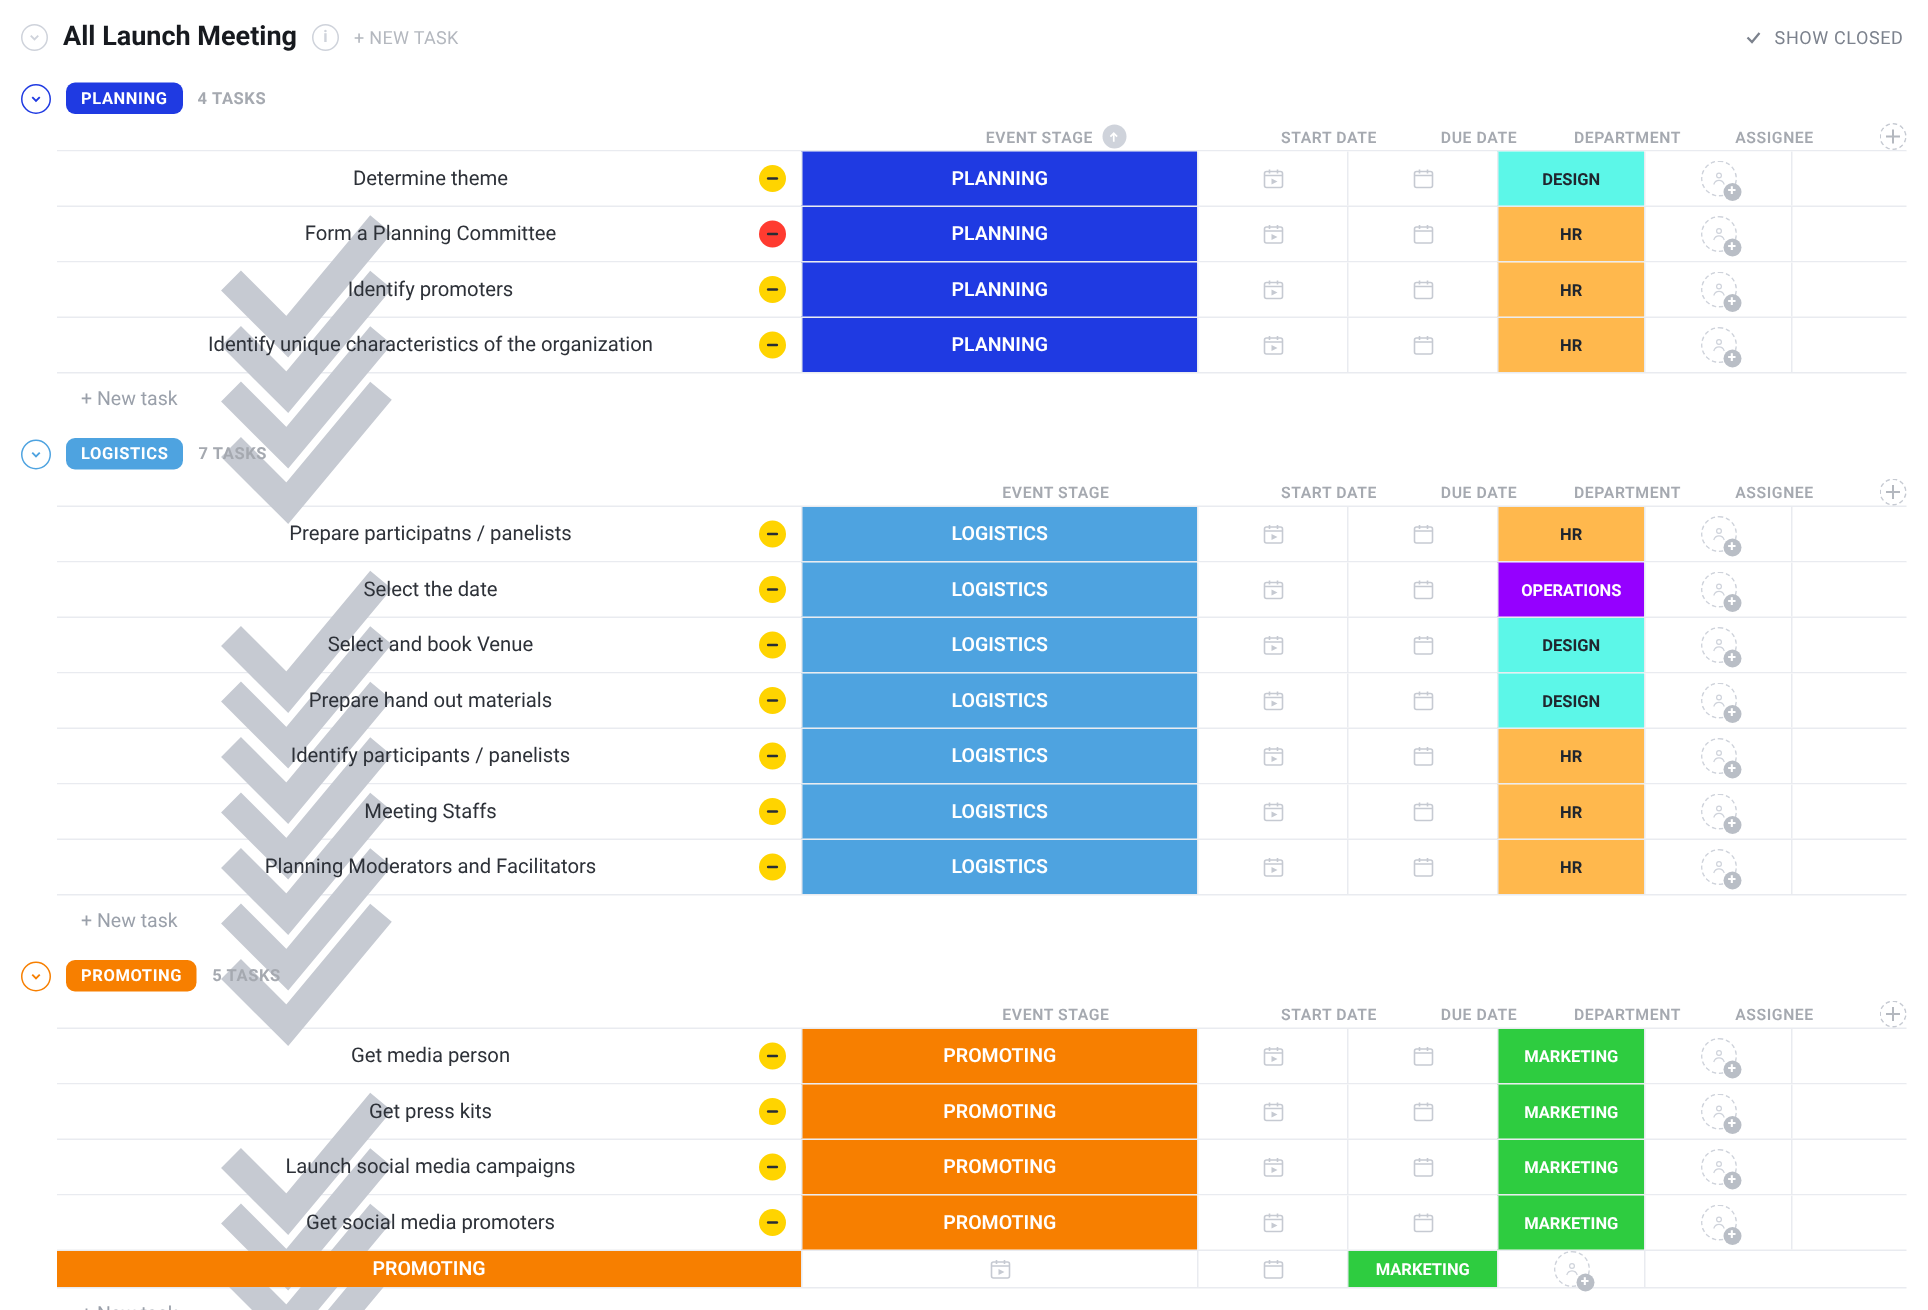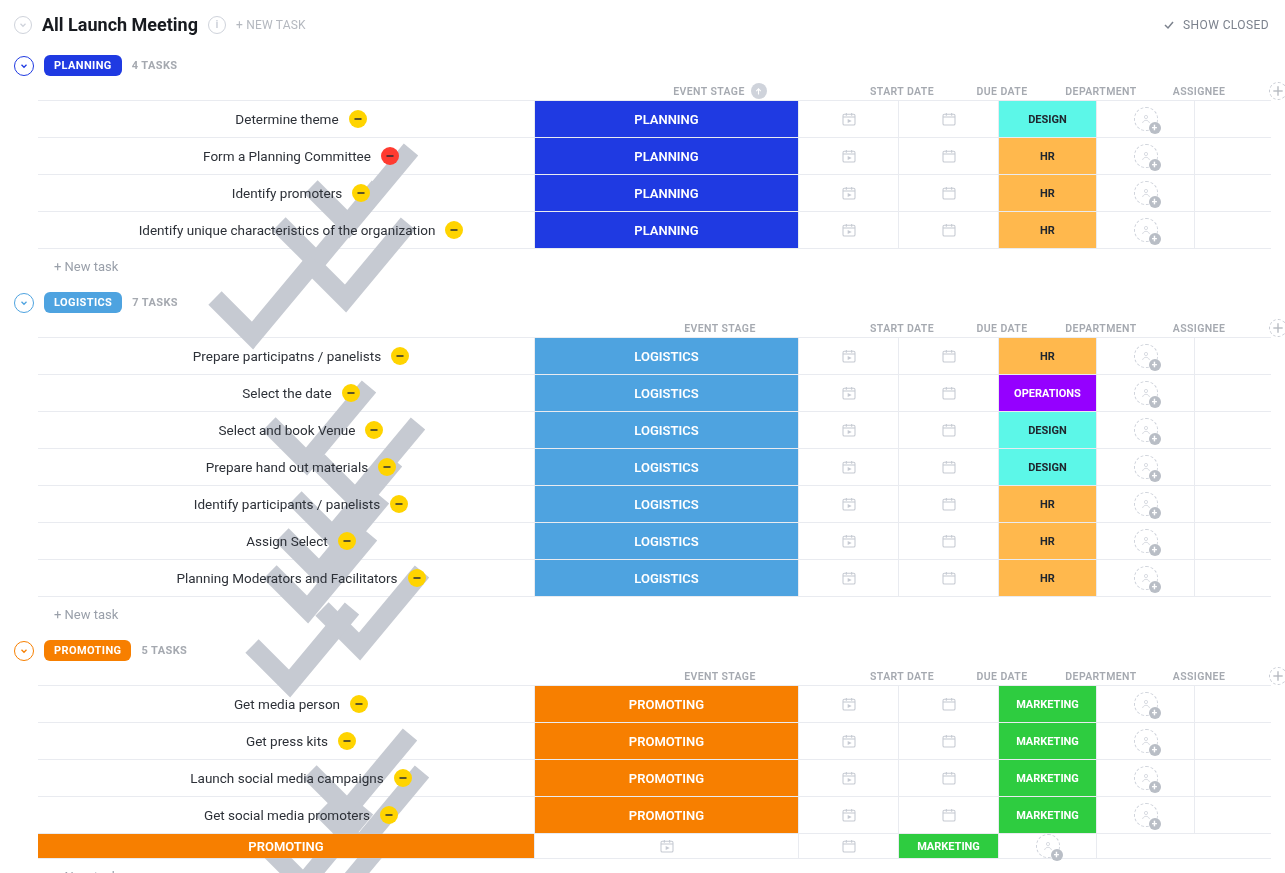--- a/index.html
+++ b/index.html
@@ -39,34 +39,34 @@
   .show-closed{display:inline-flex;align-items:center;gap:8px;color:#7c828d;font-size:12px;letter-spacing:.4px}
   .checkmark-sm{width:12px;height:12px}
 
   
   .group{margin-top:18px}
   .group-header{display:flex;align-items:center;gap:10px;padding:0 14px 6px 14px}
   .chev-btn{width:20px;height:20px;border:1.5px solid;border-radius:50%;display:inline-flex;align-items:center;justify-content:center;background:#fff}
   .chev-btn svg{width:10px;height:10px}
   .status-pill{color:#fff;font-size:11px;font-weight:700;letter-spacing:.4px;border-radius:6px;padding:4px 10px}
   .task-count{color:#a5a9b0;font-size:11px;letter-spacing:.4px;font-weight:700}
-  .col-headers{display:grid;grid-template-columns:534px 264px 100px 100px 98px 98px 60px;align-items:center;margin-left:16px;}
+  .col-headers{display:grid;grid-template-columns:534px 264px 100px 100px 98px 98px 60px;align-items:center;}
   .col-head{color:#a5a9b0;font-size:10.5px;letter-spacing:.4px;font-weight:600;text-align:center;display:flex;align-items:center;justify-content:center;gap:6px}
   .col-head.first{justify-content:flex-start;padding-left:0}
   .sort-badge{width:16px;height:16px;border-radius:50%;background:#cfd3db;display:inline-flex;align-items:center;justify-content:center;color:#fff}
   .sort-badge svg{width:9px;height:9px}
   .plus-col{display:flex;justify-content:center}
   .plus-circle{width:18px;height:18px;border:1.5px dashed #c6cad2;border-radius:50%;display:inline-flex;align-items:center;justify-content:center;color:#b4b8bf}
 
   
   .rows{margin:0 14px 0 38px;border-top:1px solid var(--border)}
   .row{display:grid;grid-template-columns:496px 264px 100px 100px 98px 98px 60px;align-items:stretch;background:var(--row-bg);border-bottom:1px solid var(--border)}
   .cell{display:flex;align-items:center;justify-content:center;border-left:1px solid var(--border)}
   .cell:first-child{border-left:none}
-  .name-cell{justify-content:center;gap:10px;padding:9px 10px 9px 16px}
+  .name-cell{justify-content:space-between;gap:10px;padding:9px 10px 9px 16px}
 
   .done-check{width:14px;height:14px;color:#c6cad2}
   .task-name{color:#2d3138;font-size:13.5px}
 
   .prio{width:18px;height:18px;border-radius:50%;display:inline-flex;align-items:center;justify-content:center}
   .prio.yellow{background:#ffd400}
   .prio.red{background:#ff3b30}
   .prio svg{width:10px;height:10px}
   .prio.yellow svg{stroke:#fff}
   .prio.red svg{stroke:#fff}
@@ -474,21 +474,21 @@
           <span class="avatar-plus">+</span>
         </span>
       </div>
       <div class="cell"></div>
     </div>
           <div class="row">
       <div class="cell name-cell">
         <span class="done-check"><svg class="">
                   <use href="#i-check"></use>
                 </svg></span>
-        <span class="task-name">Assign Select</span>
+        <span class="task-name">Meeting Staffs</span>
         <span class="prio yellow">
                 <svg class="">
                   <use href="#i-minus"></use>
                 </svg>
               </span>
       </div>
       <div class="cell stage" style="background:#4ea3e0">LOGISTICS</div>
       <div class="cell date-cell">
               <svg class="">
                 <use href="#i-cal-play"></use>

